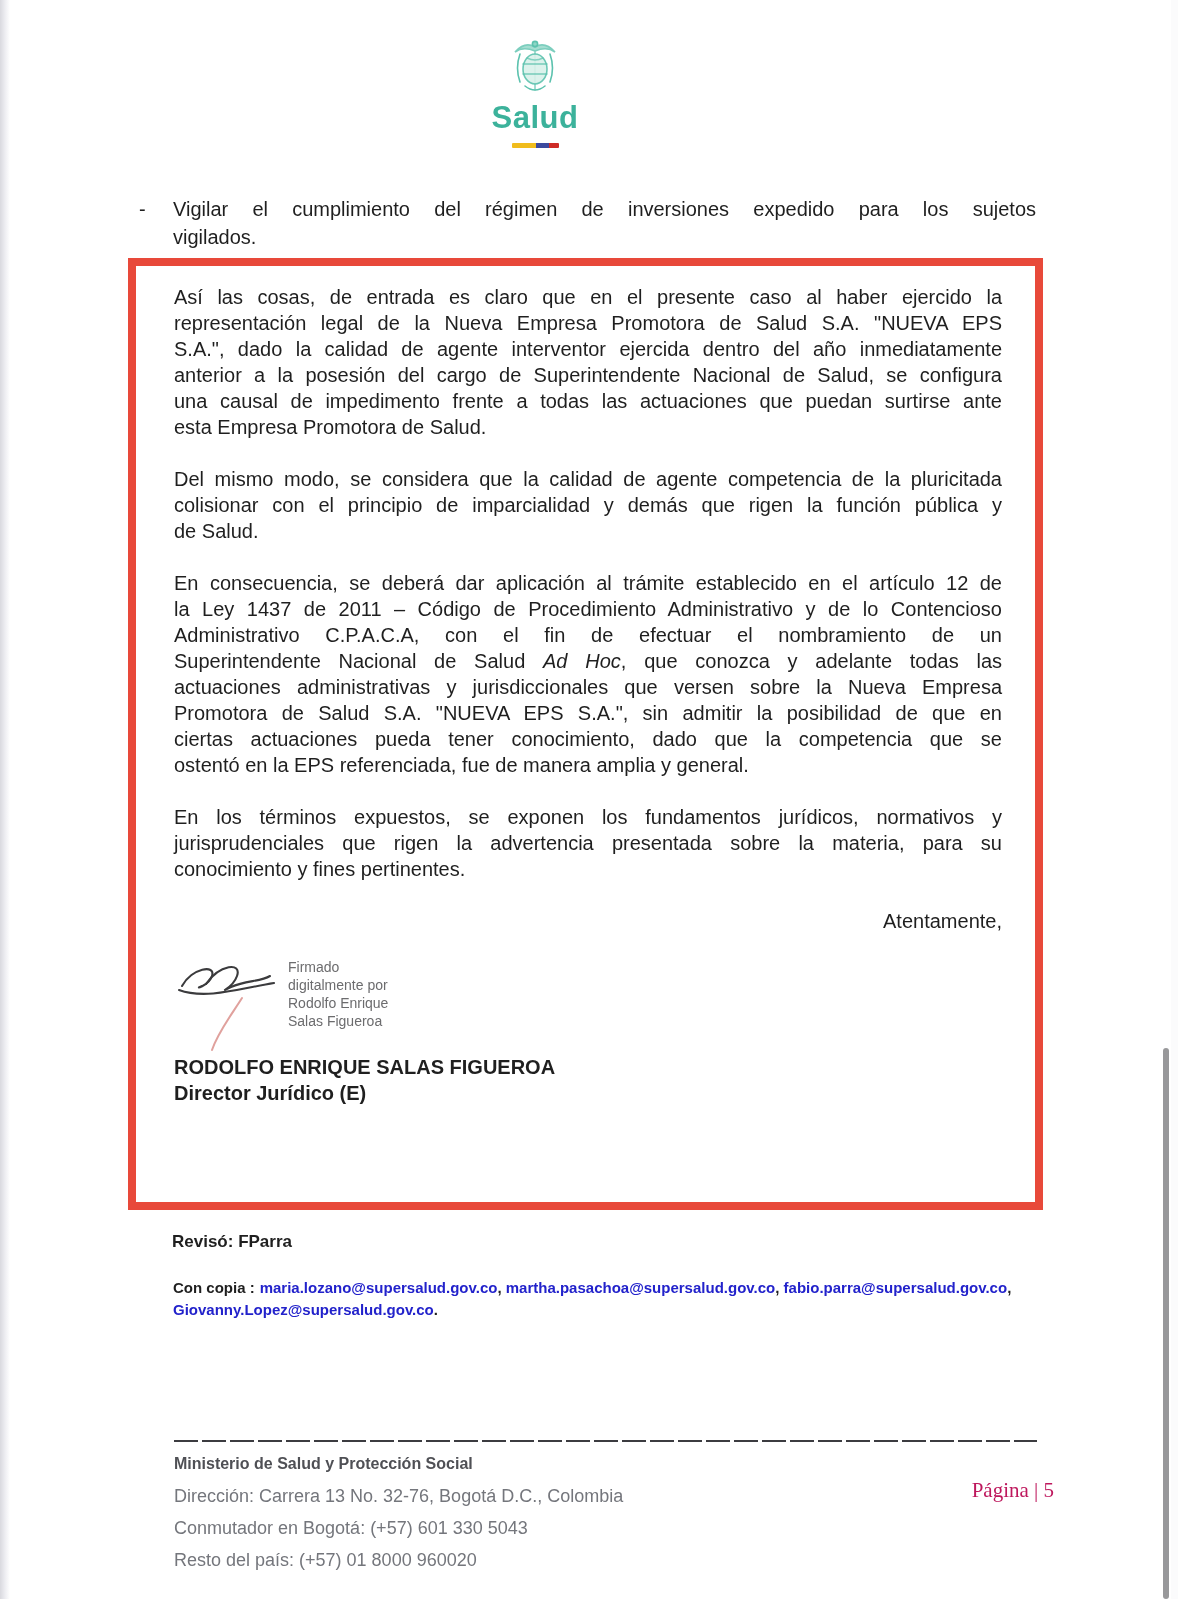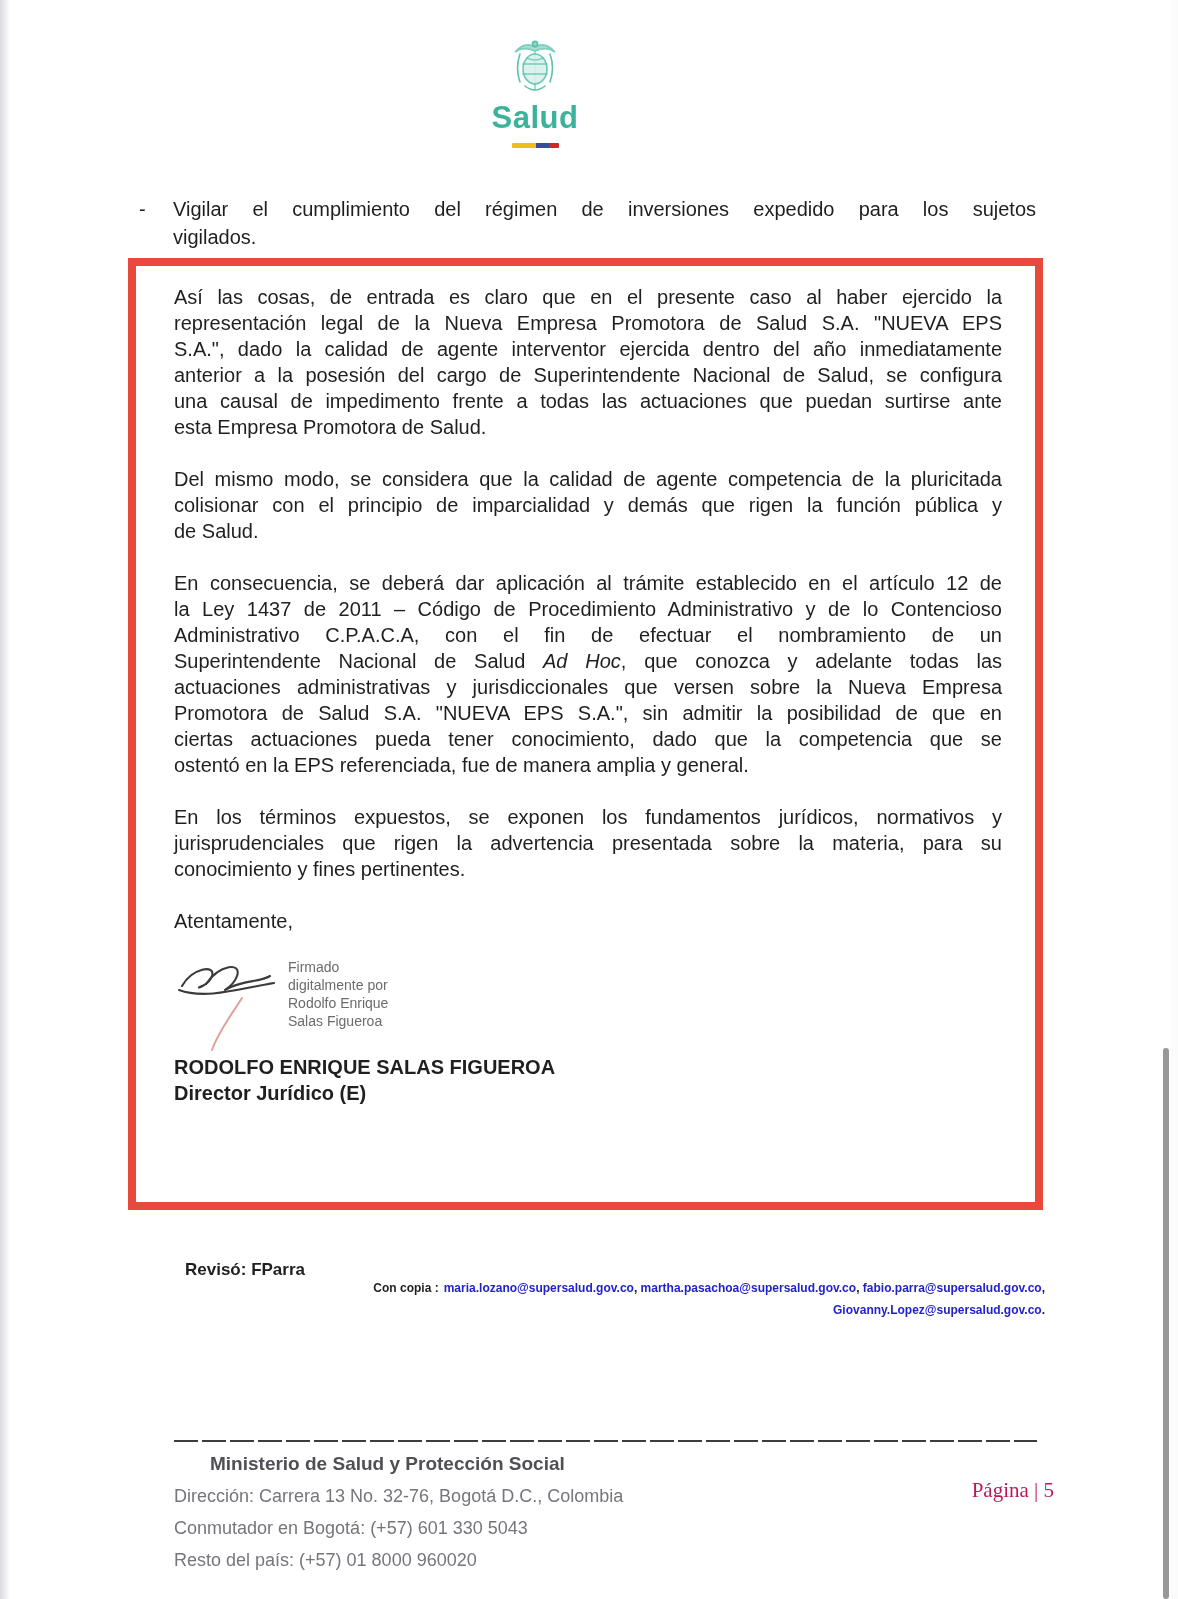--- a/index.html
+++ b/index.html
@@ -26,42 +26,42 @@
   .bullet .btext{margin-left:34px;}
 
   
   .jline{text-align:justify;text-align-last:justify;}
   .jline.last{text-align-last:left;}
 
   
   .redbox{position:absolute;left:128px;top:258px;width:915px;height:952px;
     box-sizing:border-box;border:8px solid #e8493a;padding:18px 33px 0 38px;}
   .para{font-size:20px;line-height:26px;margin:0 0 26px 0;}
-  .closing{font-size:20px;line-height:26px;margin:0 0 20px 0;}
+  .closing{font-size:20px;line-height:26px;margin:0 0 20px 0;text-align:right;}
 
   .sigblock{position:relative;height:96px;margin-bottom:4px;}
   .sig-svg{position:absolute;left:2px;top:2px;overflow:visible;}
   .sig-caption{position:absolute;left:114px;top:4px;font-size:14px;line-height:18px;
     color:#6c6c6e;white-space:pre-line;}
   .sig-name{font-size:20px;line-height:26px;font-weight:700;}
   .sig-title{font-size:20px;line-height:26px;font-weight:700;}
 
   
-  .reviso{position:absolute;left:185px;top:1232px;font-size:17px;font-weight:700;margin-top:28px;}
-  .copies{position:absolute;left:173px;top:1277px;width:872px;font-size:12px;
-    font-weight:700;line-height:22px;text-align:right;}
+  .reviso{position:absolute;left:172px;top:1232px;font-size:17px;font-weight:700;}
+  .copies{position:absolute;left:173px;top:1277px;width:872px;font-size:15px;
+    font-weight:700;line-height:22px;}
   .copies a{color:#2222cb;text-decoration:none;}
   .copies .lbl{color:#1f1f1f;margin-right:5px;}
   .copies .sep{color:#1f1f1f;}
 
   
   .footer-line{position:absolute;left:174px;top:1440px;width:863px;height:2px;
     background:repeating-linear-gradient(90deg,#3c3c40 0 24px,transparent 24px 28px);}
   .footer{position:absolute;left:174px;top:1448px;width:700px;}
-  .footer .org{font-size:19px;font-weight:700;color:#4f5055;line-height:32px;margin-left:36px;}
+  .footer .org{font-size:16px;font-weight:700;color:#4f5055;line-height:32px;}
   .footer .addr{font-size:18px;color:#74767c;line-height:32px;}
   .pagenum{position:absolute;right:124px;top:1478px;font-family:"Liberation Serif",serif;
     font-size:21px;color:#be185d;}
 
   
   .scroll-thumb{position:absolute;left:1163px;top:1048px;width:6px;height:551px;
     background:#98989a;border-radius:3px;}
 </style>
 </head>
 <body>

